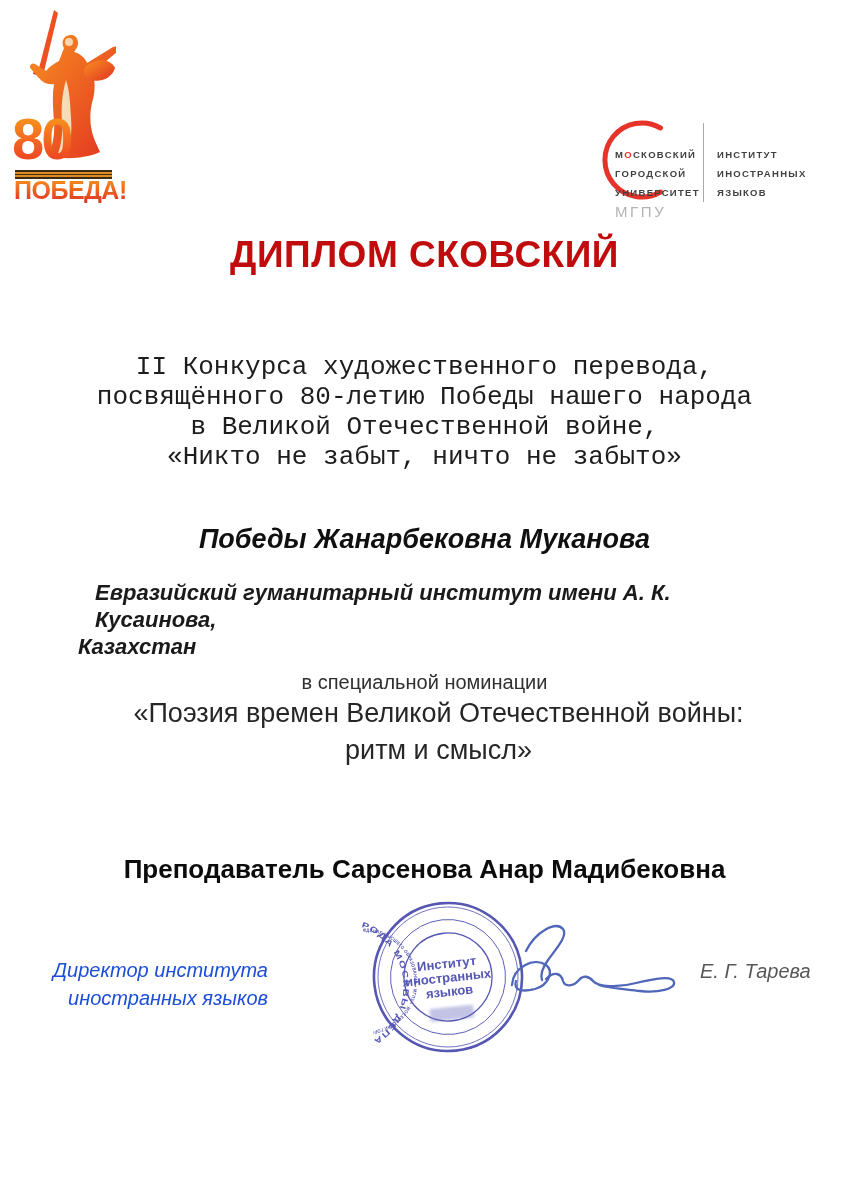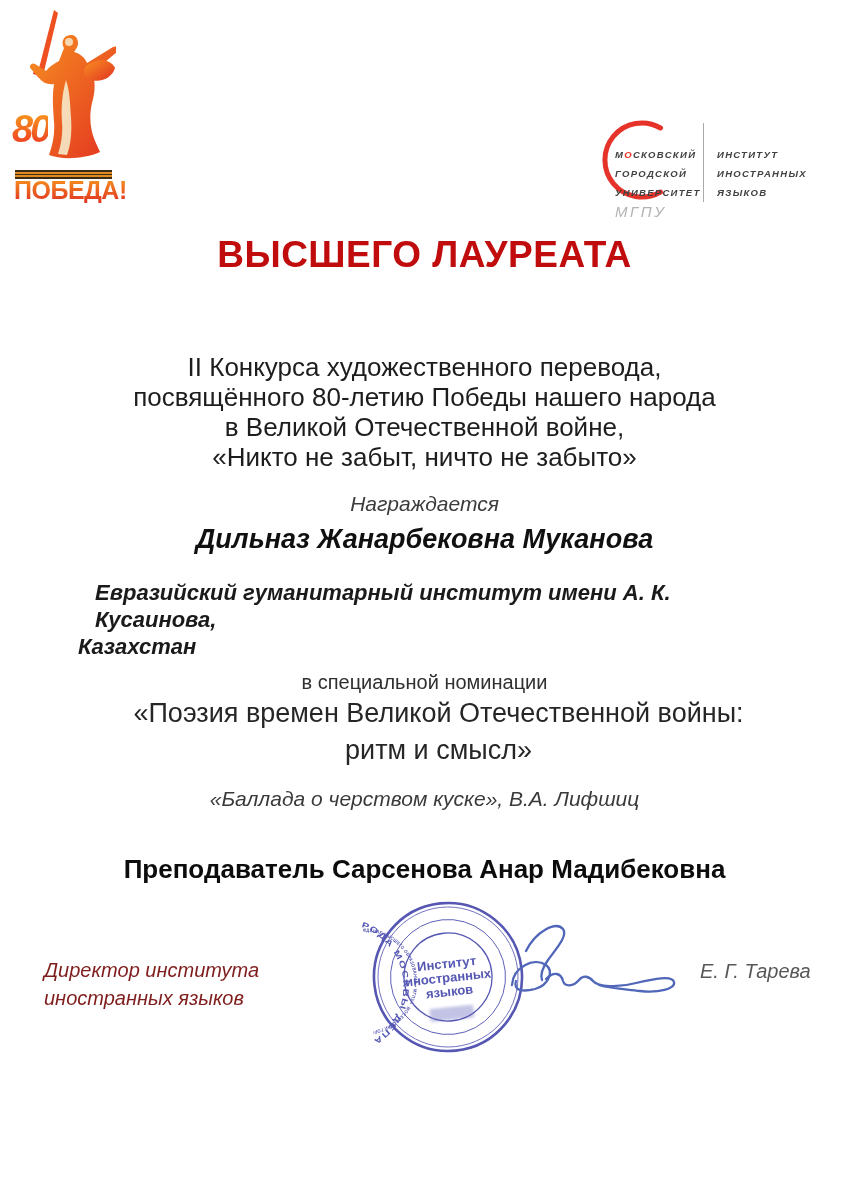--- a/index.html
+++ b/index.html
@@ -2,62 +2,62 @@
 <html><head>
 <meta charset="utf-8">
 <style>
   html,body{margin:0;padding:0;background:#ffffff;}
   body{width:849px;height:1200px;position:relative;font-family:"Liberation Sans","DejaVu Sans",sans-serif;}
   .page{position:absolute;inset:0;width:849px;height:1200px;background:#fff;overflow:hidden;}
 
   
   .victory-logo{position:absolute;left:12px;top:8px;width:108px;height:196px;}
   .victory-logo .statue{position:absolute;left:0;top:0;}
-  .v80{position:absolute;left:0px;top:102px;font-size:38px;line-height:1;font-weight:800;letter-spacing:-3px;
+  .v80{position:absolute;left:0px;top:102px;font-size:58px;line-height:1;font-weight:800;letter-spacing:-3px;
        background:linear-gradient(180deg,#f9a01c 0%,#ef4b23 80%);-webkit-background-clip:text;background-clip:text;color:transparent;
-       text-shadow:none;font-style:italic;}
+       text-shadow:none;}
   .ribbon{position:absolute;left:3px;top:162px;width:97px;height:9px;
        background:repeating-linear-gradient(180deg,#3a2c16 0px,#3a2c16 1.8px,#e0891f 1.8px,#e0891f 3.6px);}
   .vcap{position:absolute;left:2px;top:170px;font-size:25px;line-height:1;font-weight:800;letter-spacing:-0.5px;
        background:linear-gradient(180deg,#f7941d 0%,#e23b22 90%);-webkit-background-clip:text;background-clip:text;color:transparent;}
 
   
-  .mgpu{position:absolute;left:598px;top:116px;width:225px;height:112px;font-style:italic;}
+  .mgpu{position:absolute;left:598px;top:116px;width:225px;height:112px;}
   .mgpu-arc{position:absolute;left:4px;top:2px;}
   .mgpu-left{position:absolute;left:17px;top:29px;}
   .mgpu-line{font-size:9.5px;font-weight:700;letter-spacing:1.3px;color:#414141;line-height:19px;}
   .mgpu-line .red{color:#e63329;}
   .mgpu-abbr{font-size:15px;font-weight:400;letter-spacing:2.6px;color:#b3b3b3;line-height:19px;}
   .mgpu-div{position:absolute;left:105px;top:7px;width:1px;height:79px;background:#a9a9a9;}
   .mgpu-right{position:absolute;left:119px;top:29px;}
 
   
   .title{position:absolute;left:0;top:234px;width:100%;margin:0;text-align:center;
        font-size:37px;font-weight:700;letter-spacing:0.5px;color:#c00c0c;}
   .contest{position:absolute;left:0;top:352px;width:100%;text-align:center;
-       font-size:26px;line-height:30px;color:#1d1d1d;}
+       font-size:26px;line-height:30px;color:#1d1d1d;font-family:Liberation Mono, monospace;}
   .award-label{position:absolute;left:0;top:492px;width:100%;text-align:center;
        font-style:italic;font-size:21px;color:#3c3c3c;}
   .recipient{position:absolute;left:0;top:524px;width:100%;text-align:center;
        font-style:italic;font-weight:700;font-size:27px;color:#101010;}
   .institution{position:absolute;left:78px;top:579px;width:720px;
        font-style:italic;font-weight:700;font-size:22px;line-height:27px;color:#1a1a1a;}
   .inst-l1{padding-left:17px;}
   .nom-intro{position:absolute;left:0;top:671px;width:100%;text-align:center;
        font-size:20px;color:#303030;}
   .nom-big{position:absolute;left:0;top:695px;width:100%;text-align:center;
        font-size:27px;line-height:37px;color:#262626;margin-left:14px;}
   .work{position:absolute;left:0;top:787px;width:100%;text-align:center;
        font-style:italic;font-size:21px;color:#3a3a3a;}
   .teacher{position:absolute;left:0;top:854px;width:100%;text-align:center;
        font-weight:700;font-size:26px;color:#0c0c0c;}
 
   
-  .director{position:absolute;left:44px;top:956px;width:224px;text-align:left;
-       font-style:italic;font-size:20px;line-height:28px;color:#7f1d1d;}
+  .director{position:absolute;left:44px;top:956px;width:224px;text-align:right;
+       font-style:italic;font-size:20px;line-height:28px;color:#1d4ed8;}
   .signer{position:absolute;left:700px;top:960px;font-style:italic;font-size:20px;color:#585858;}
   .stamp{position:absolute;left:368px;top:897px;transform:rotate(-6deg);opacity:0.88;}
   .sig{position:absolute;left:460px;top:903px;}
 </style>
 </head>
 <body>
 
 <div class="page">
 
   <div class="victory-logo">
@@ -91,42 +91,40 @@
       <div class="mgpu-abbr">МГПУ</div>
     </div>
     <div class="mgpu-div"></div>
     <div class="mgpu-right">
       <div class="mgpu-line">ИНСТИТУТ</div>
       <div class="mgpu-line">ИНОСТРАННЫХ</div>
       <div class="mgpu-line">ЯЗЫКОВ</div>
     </div>
   </div>
 
-  <h1 class="title">ВЫСШЕГО ЛАУРЕАТА</h1>
+  <h1 class="title">ДИПЛОМ СКОВСКИЙ</h1>
 
   <div class="contest">
     <div>II Конкурса художественного перевода,</div>
     <div>посвящённого 80-летию Победы нашего народа</div>
     <div>в Великой Отечественной войне,</div>
     <div>«Никто не забыт, ничто не забыто»</div>
   </div>
 
-  <div class="award-label">Награждается</div>
-  <div class="recipient">Дильназ Жанарбековна Муканова</div>
+  <div class="recipient">Победы Жанарбековна Муканова</div>
   <div class="institution">
     <div class="inst-l1">Евразийский гуманитарный институт имени А. К. Кусаинова,</div>
     <div>Казахстан</div>
   </div>
 
   <div class="nom-intro">в специальной номинации</div>
   <div class="nom-big">
     <div>«Поэзия времен Великой Отечественной войны:</div>
     <div>ритм и смысл»</div>
   </div>
-  <div class="work">«Баллада о черством куске», В.А. Лифшиц</div>
 
   <div class="teacher">Преподаватель Сарсенова Анар Мадибековна</div>
 
   <div class="director">
     <div>Директор института</div>
     <div>иностранных языков</div>
   </div>
 
   <svg class="stamp" width="160" height="160" viewBox="0 0 160 160">
     <defs>

